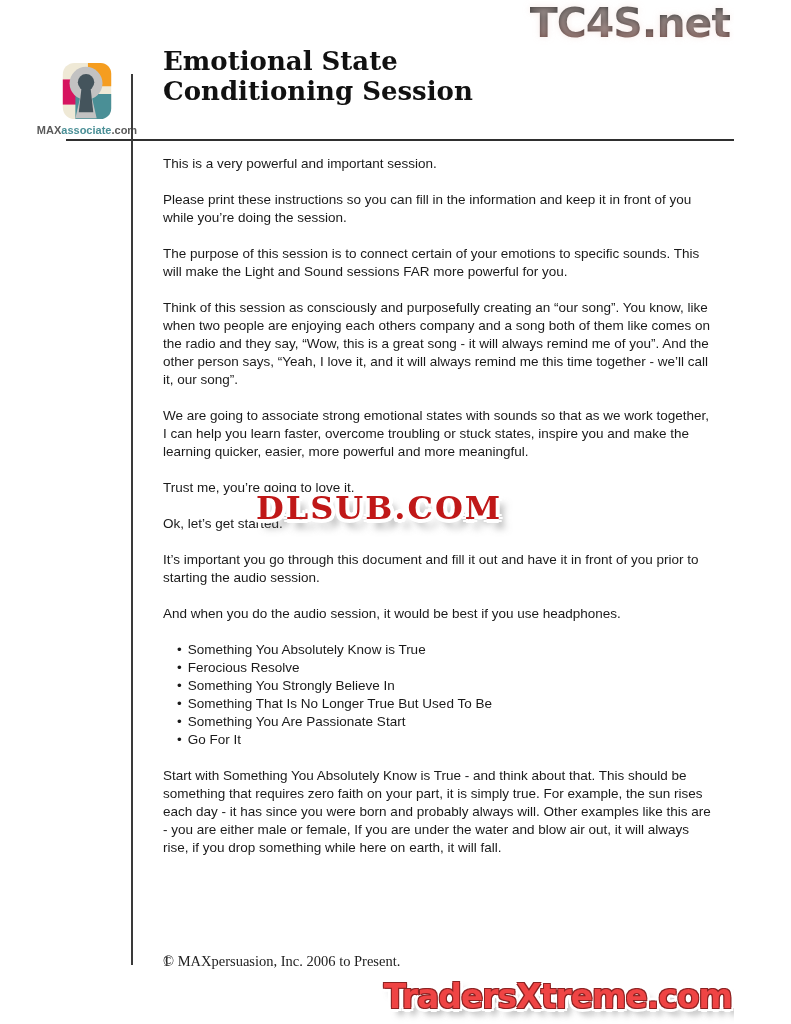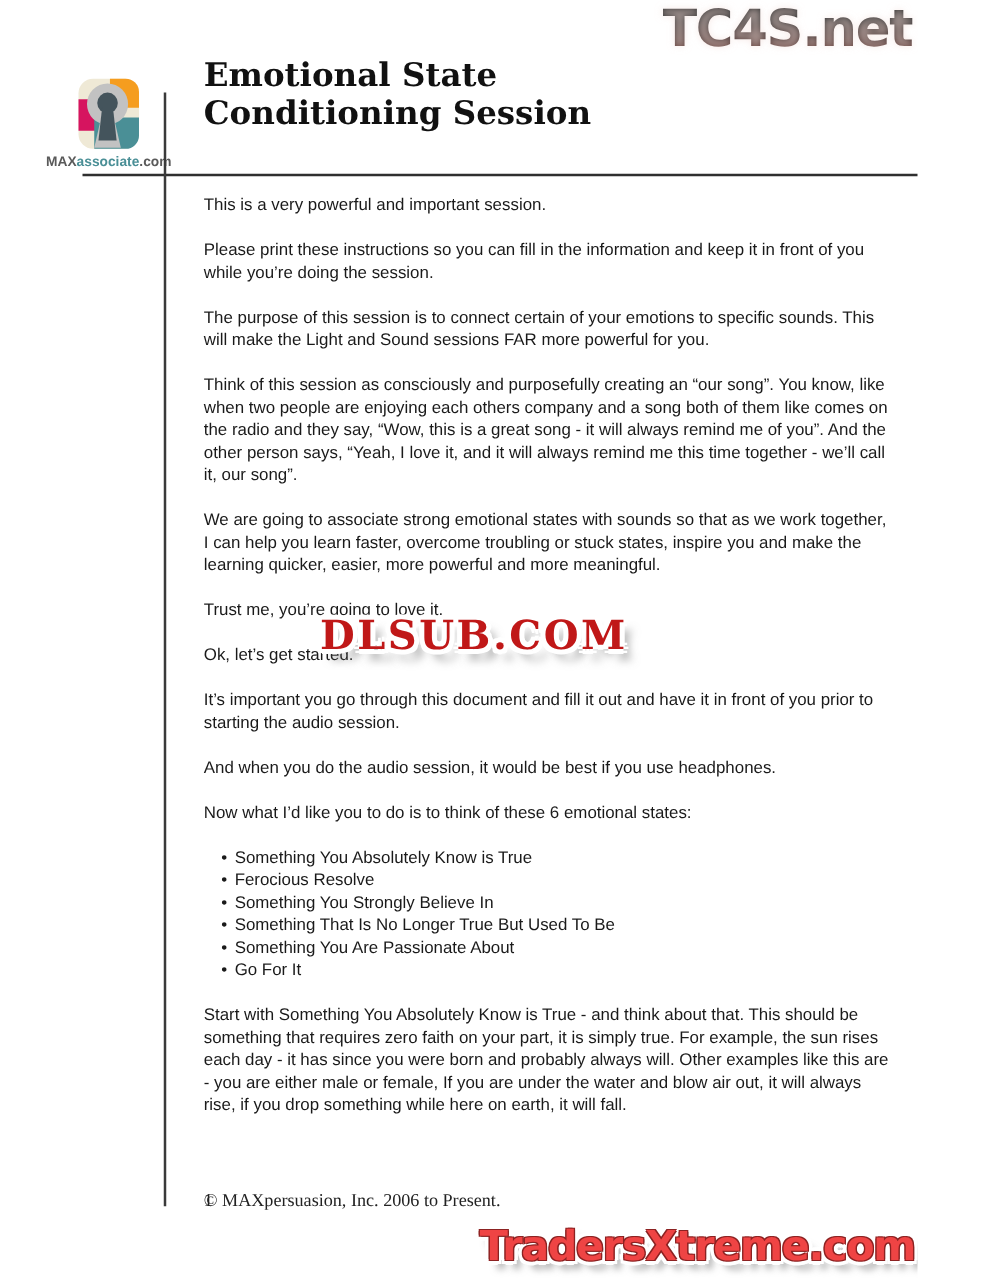--- a/index.html
+++ b/index.html
@@ -94,27 +94,26 @@
   <div class="body">
     <p>This is a very powerful and important session.</p>
     <p>Please print these instructions so you can fill in the information and keep it in front of you while you’re doing the session.</p>
     <p>The purpose of this session is to connect certain of your emotions to specific sounds. This will make the Light and Sound sessions FAR more powerful for you.</p>
     <p>Think of this session as consciously and purposefully creating an “our song”. You know, like when two people are enjoying each others company and a song both of them like comes on the radio and they say, “Wow, this is a great song - it will always remind me of you”. And the other person says, “Yeah, I love it, and it will always remind me this time together - we’ll call it, our song”.</p>
     <p>We are going to associate strong emotional states with sounds so that as we work together, I can help you learn faster, overcome troubling or stuck states, inspire you and make the learning quicker, easier, more powerful and more meaningful.</p>
     <p>Trust me, you’re going to love it.</p>
     <p>Ok, let’s get started.</p>
     <p>It’s important you go through this document and fill it out and have it in front of you prior to starting the audio session.</p>
     <p>And when you do the audio session, it would be best if you use headphones.</p>
-    <p>Now what I’d like you to do is to think of these 6 emotional states:</p>
     <ul>
       <li>Something You Absolutely Know is True</li>
       <li>Ferocious Resolve</li>
       <li>Something You Strongly Believe In</li>
       <li>Something That Is No Longer True But Used To Be</li>
-      <li>Something You Are Passionate About</li>
+      <li>Something You Are Passionate Start</li>
       <li>Go For It</li>
     </ul>
     <p>Start with Something You Absolutely Know is True - and think about that. This should be something that requires zero faith on your part, it is simply true. For example, the sun rises each day - it has since you were born and probably always will. Other examples like this are - you are either male or female, If you are under the water and blow air out, it will always rise, if you drop something while here on earth, it will fall.</p>
   </div>
 
   <div class="wm-mid">DLSUB.COM</div>
 
   <div class="footer">
     <span class="pagenum">1</span>
     <span class="copy">© MAXpersuasion, Inc. 2006 to Present.</span>

